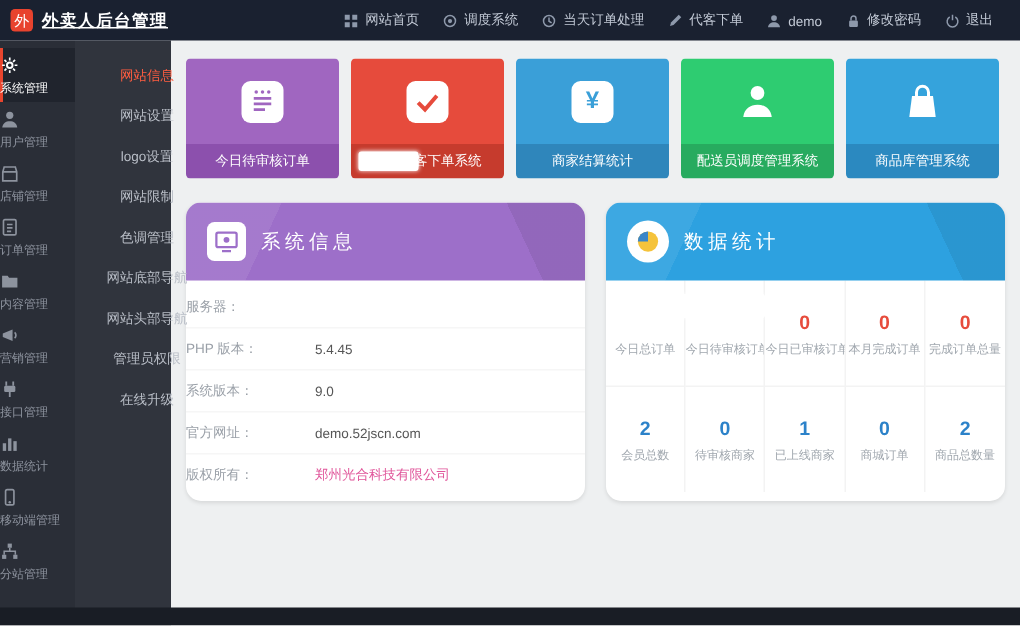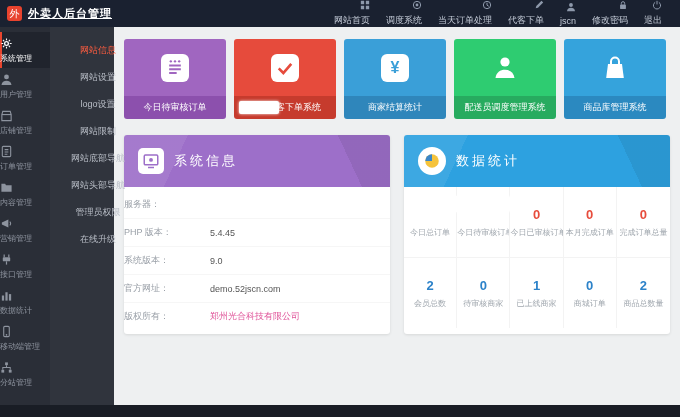--- a/index.html
+++ b/index.html
@@ -4,21 +4,21 @@
 <style>
   html,body{margin:0;padding:0;background:#cfcfcf;font-family:"Liberation Sans","DejaVu Sans",sans-serif;}
   .screen{position:relative;width:680px;height:417px;background:#eef0f1;overflow:hidden;}
 
   
   .topbar{position:absolute;top:0;left:0;right:0;height:27px;background:#1a2130;display:flex;align-items:center;z-index:4;}
   .logo{display:flex;align-items:center;padding-left:7px;cursor:pointer;}
   .logo-mark{width:15px;height:15px;background:#e8432e;border-radius:3px;color:#fff;font-size:10px;display:flex;align-items:center;justify-content:center;}
   .logo-text{color:#fff;font-size:11px;font-weight:bold;margin-left:6px;letter-spacing:1px;text-decoration:underline;}
   .topnav{margin-left:auto;display:flex;align-items:center;padding-right:10px;}
-  .topnav-item{display:flex;align-items:flex-end;gap:4px;color:#c3cad6;font-size:9px;padding:0 8px;cursor:pointer;white-space:nowrap;flex-direction:column;}
+  .topnav-item{display:flex;align-items:center;gap:4px;color:#c3cad6;font-size:9px;padding:0 8px;cursor:pointer;white-space:nowrap;}
   .topnav-item svg{width:10px;height:10px;color:#8e99ab;}
 
   
   .sidebar1{position:absolute;top:27px;left:0;width:50px;bottom:0;background:#2a2e37;padding-top:5px;box-sizing:border-box;z-index:3;}
   .s1-item{height:36px;display:flex;flex-direction:column;align-items:flex-start;justify-content:center;gap:3px;color:#8d939e;font-size:8px;cursor:pointer;}
   .s1-item svg{width:13px;height:13px;}
   .s1-item.active{color:#fff;background:#20242d;box-shadow:inset 2px 0 0 #e8452e;}
 
   .sidebar2{position:absolute;top:27px;left:50px;width:64px;bottom:0;background:#30343d;padding-top:10px;box-sizing:border-box;z-index:3;}
   .s2-item{height:27px;display:flex;align-items:center;justify-content:center;font-size:9px;color:#b9bec7;cursor:pointer;white-space:nowrap;padding-left:32px;}
@@ -28,21 +28,21 @@
   .main{position:absolute;top:27px;left:114px;right:0;bottom:12px;padding:12px 10px;box-sizing:border-box;overflow:hidden;}
 
   .tiles{display:flex;gap:8px;margin-bottom:16px;}
   .tile{width:102px;border-radius:3px;overflow:hidden;cursor:pointer;flex:none;}
   .tile-top{height:57px;display:flex;align-items:center;justify-content:center;}
   .tile-label{height:23px;color:#fff;font-size:9px;display:flex;align-items:center;justify-content:center;padding:0 2px;white-space:nowrap;overflow:hidden;}
   .glyph-box{width:28px;height:28px;background:#fff;border-radius:6px;display:flex;align-items:center;justify-content:center;}
   .yen{font-size:16px;font-weight:bold;color:#3a9fd8;}
 
   .panels{display:flex;gap:14px;}
-  .panel{width:266px;background:#fff;border-radius:3px;overflow:hidden;box-shadow:0 1px 3px rgba(0,0,0,.10);flex:none;}
+  .panel{width:266px;background:#fff;border-radius:10px;overflow:hidden;box-shadow:0 1px 3px rgba(0,0,0,.10);flex:none;}
   .panel-header{height:52px;display:flex;align-items:center;padding:0 14px;color:#fff;font-size:13px;letter-spacing:3px;position:relative;}
   .panel-header .pat{position:absolute;inset:0;background:
       linear-gradient(115deg,rgba(255,255,255,.08) 22%,transparent 22%),
       linear-gradient(245deg,rgba(0,0,0,.07) 18%,transparent 18%);pointer-events:none;}
   .hdr-box{width:26px;height:26px;background:#fff;border-radius:5px;display:flex;align-items:center;justify-content:center;margin-right:10px;position:relative;z-index:1;}
   .hdr-circle{width:28px;height:28px;background:#fff;border-radius:50%;display:flex;align-items:center;justify-content:center;margin-right:10px;position:relative;z-index:1;}
   .panel-title{position:relative;z-index:1;}
 
   .info-body{padding:4px 0;}
   .info-row{display:flex;align-items:center;height:27px;font-size:9px;border-bottom:1px solid #f6f6f6;}
@@ -99,21 +99,21 @@
         <svg viewBox="0 0 12 12">
             <path fill="currentColor" d="M2 10l.8-2.8L9 1l2 2-6.2 6.2L2 10z"></path>
           </svg>
         <span>代客下单</span>
       </div>
       <div class="topnav-item">
         <svg viewBox="0 0 12 12">
             <circle cx="6" cy="3.6" r="2.3" fill="currentColor"></circle>
             <path fill="currentColor" d="M1.2 11c.4-2.8 2.3-4 4.8-4s4.4 1.2 4.8 4z"></path>
           </svg>
-        <span>jscn</span>
+        <span>demo</span>
       </div>
       <div class="topnav-item">
         <svg viewBox="0 0 12 12">
             <rect x="2.5" y="5.5" width="7" height="5.3" rx="1" fill="currentColor"></rect>
             <path d="M4 5.5V4a2 2 0 014 0v1.5" fill="none" stroke="currentColor" stroke-width="1.2"></path>
           </svg>
         <span>修改密码</span>
       </div>
       <div class="topnav-item">
         <svg viewBox="0 0 12 12">
@@ -199,20 +199,21 @@
         </svg>
       <span>分站管理</span>
     </div>
   </aside>
 
   <aside class="sidebar2">
     <div class="s2-item active">网站信息</div>
     <div class="s2-item">网站设置</div>
     <div class="s2-item">logo设置</div>
     <div class="s2-item">网站限制</div>
+    <div class="s2-item">色调管理</div>
     <div class="s2-item">网站底部导航</div>
     <div class="s2-item">网站头部导航</div>
     <div class="s2-item">管理员权限</div>
     <div class="s2-item">在线升级</div>
   </aside>
 
   <main class="main">
 
     <div class="tiles">
       <div class="tile">

